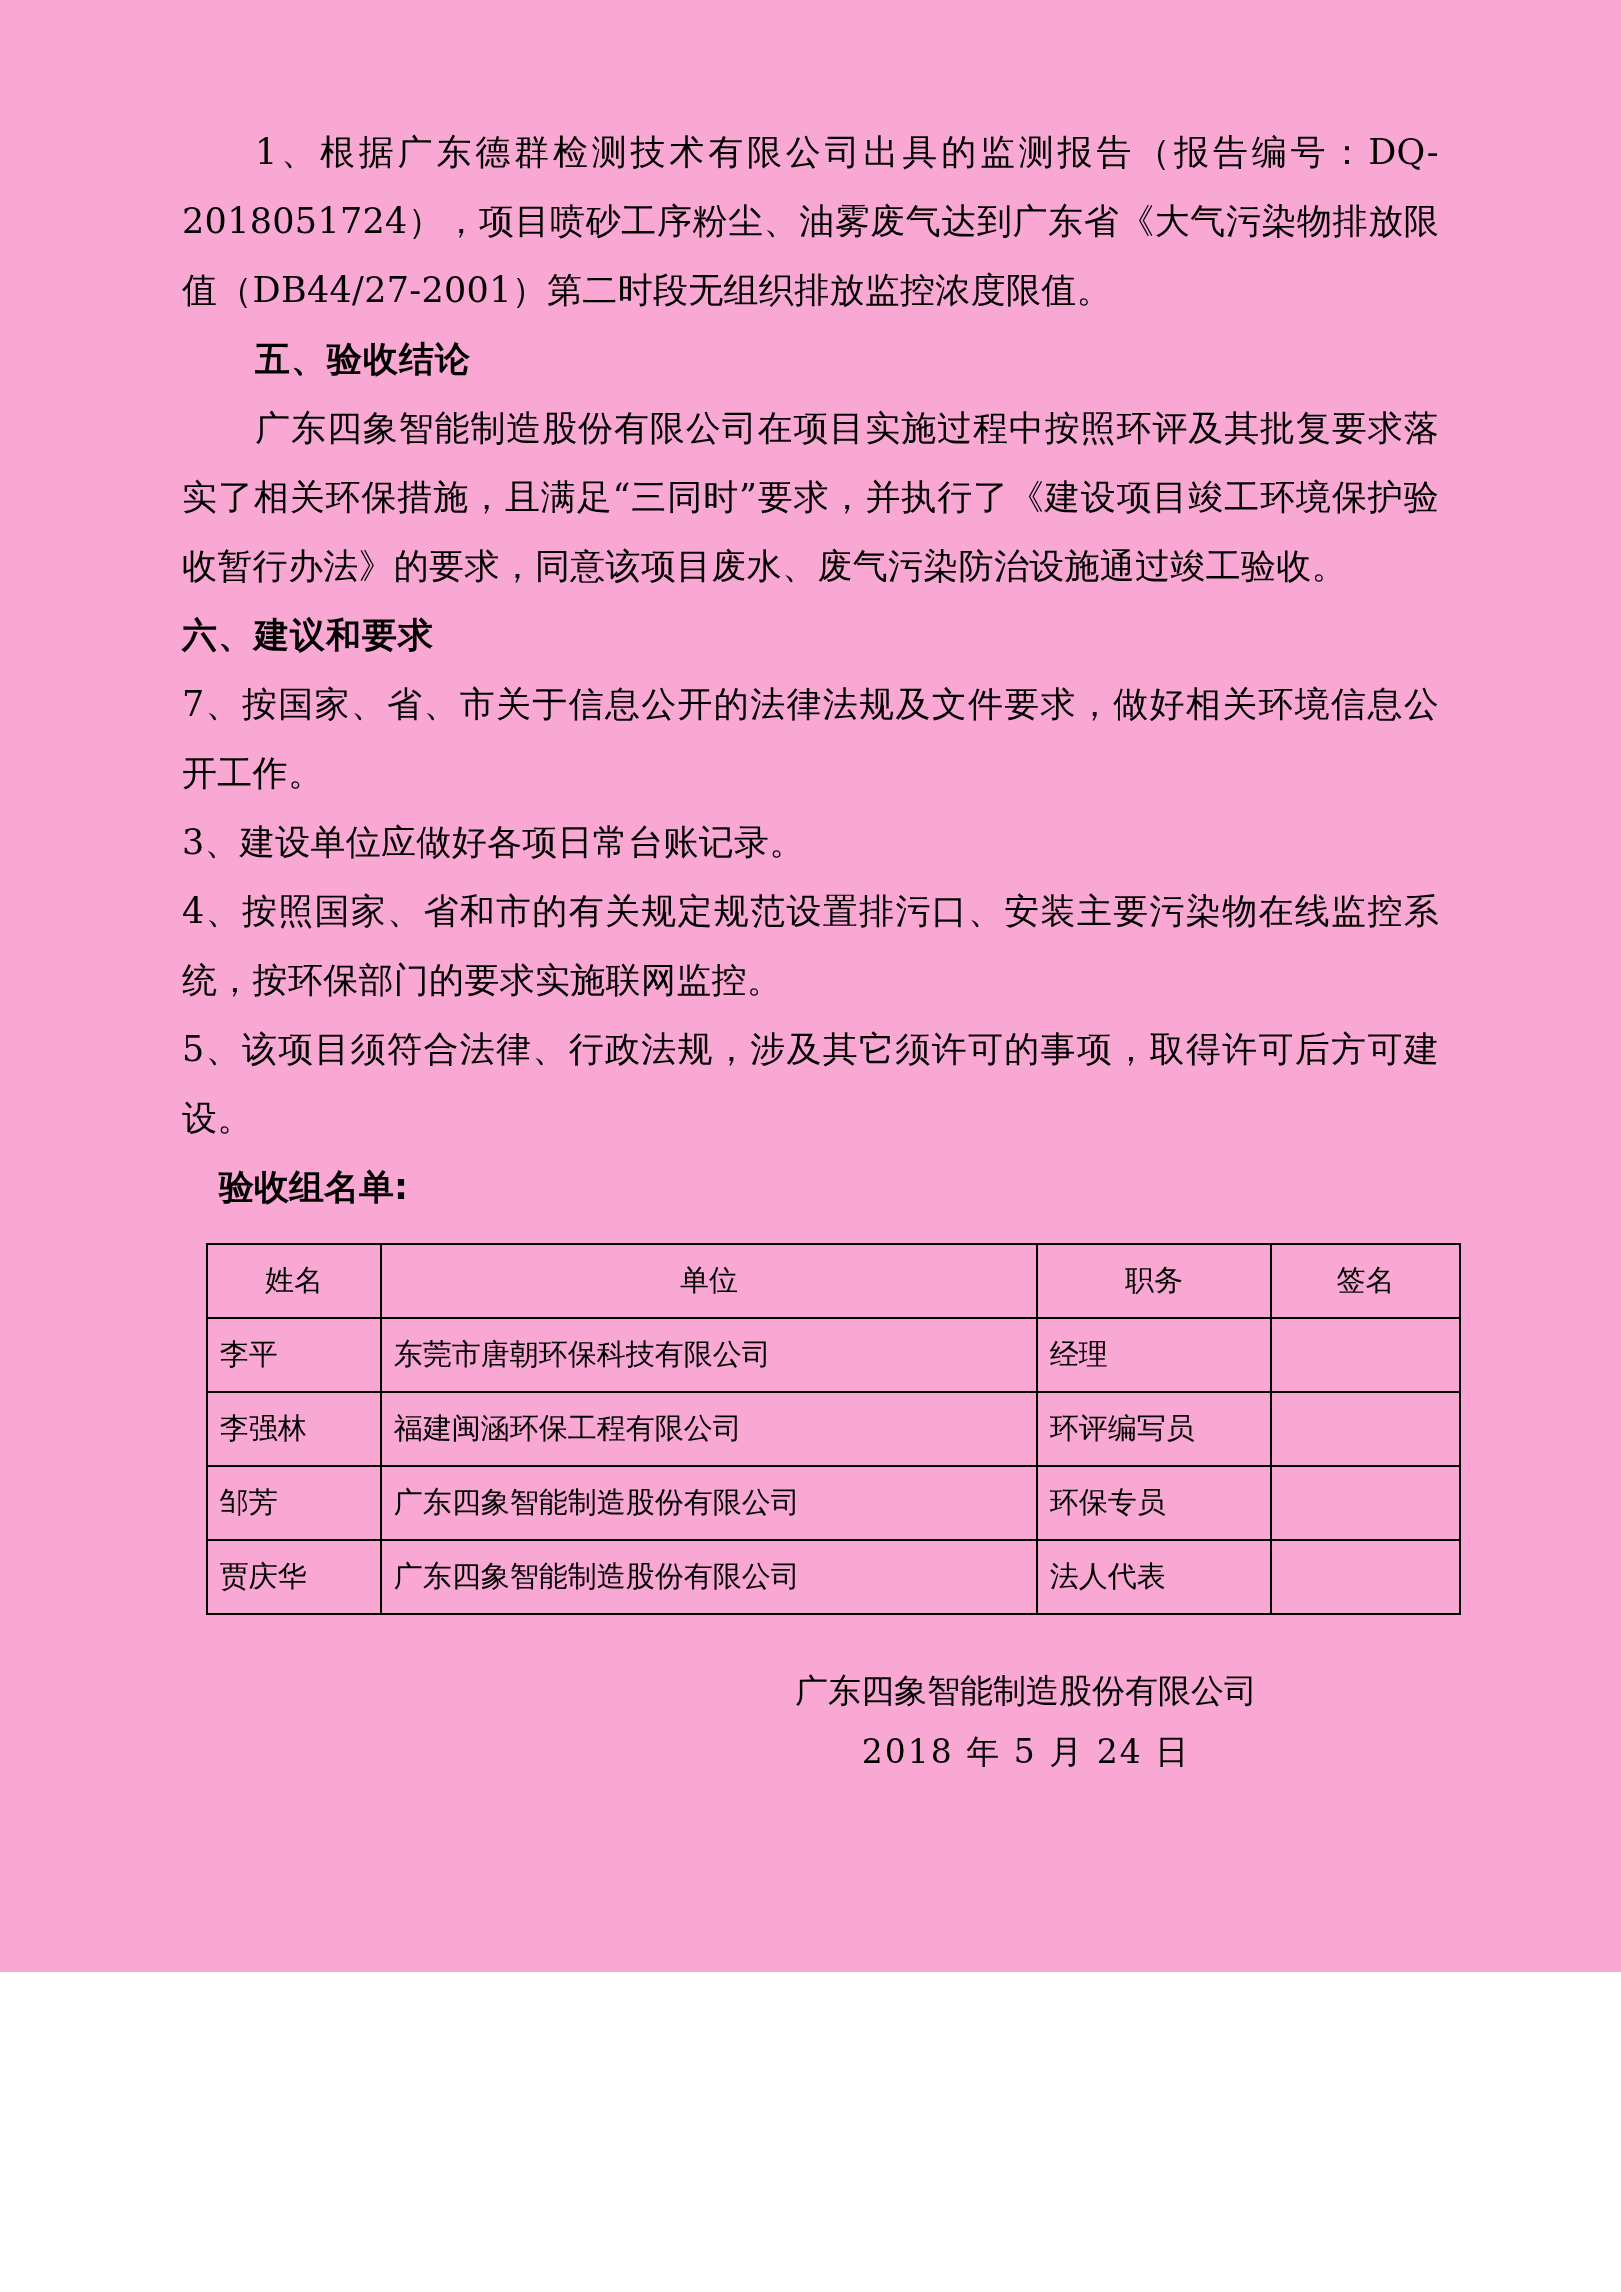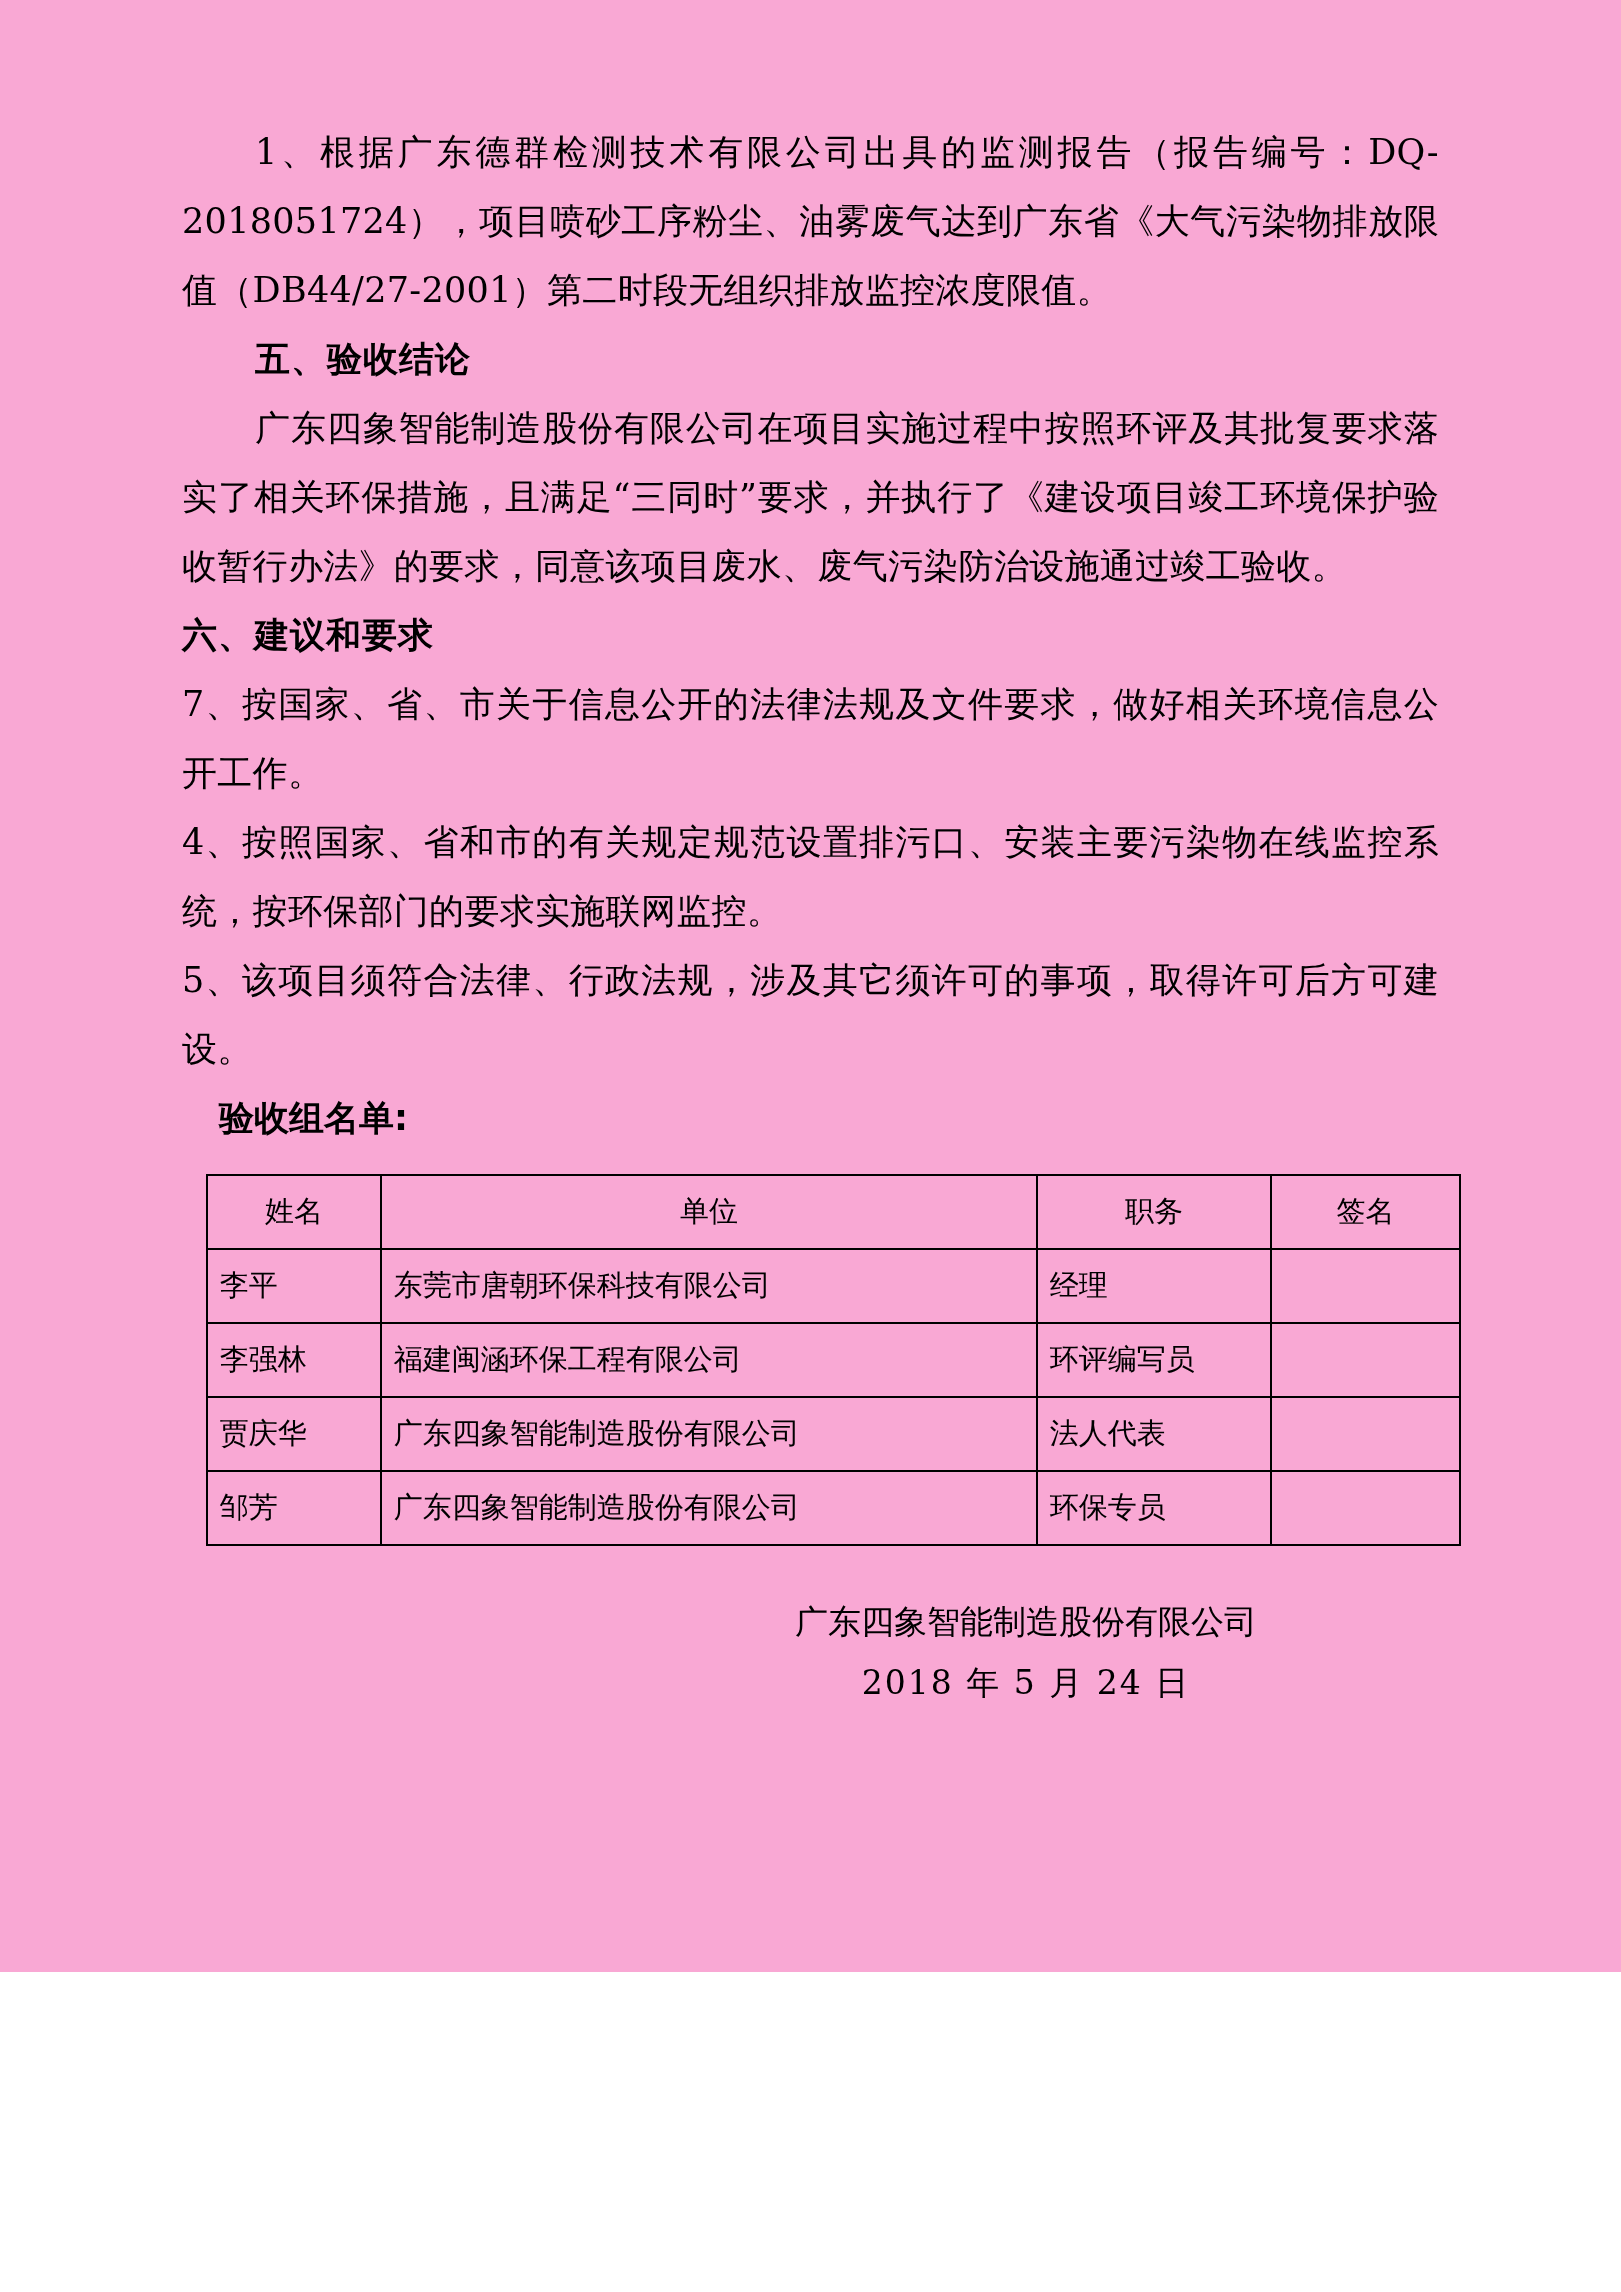--- a/index.html
+++ b/index.html
@@ -128,20 +128,21 @@
 
     <p class="heading indent2">五、验收结论</p>
 
     <p class="para indent2">广东四象智能制造股份有限公司在项目实施过程中按照环评及其批复要求落实了相关环保措施，且满足“三同时”要求，并执行了《建设项目竣工环境保护验收暂行办法》的要求，同意该项目废水、废气污染防治设施通过竣工验收。</p>
 
     <p class="heading indent1">六、建议和要求</p>
 
 
     <p class="para">7、按国家、省、市关于信息公开的法律法规及文件要求，做好相关环境信息公开工作。</p>
 
+    <p class="para">3、建设单位应做好各项日常台账记录。</p>
 
     <p class="para">4、按照国家、省和市的有关规定规范设置排污口、安装主要污染物在线监控系统，按环保部门的要求实施联网监控。</p>
 
     <p class="para">5、该项目须符合法律、行政法规，涉及其它须许可的事项，取得许可后方可建设。</p>
 
     <p class="listnote">验收组名单:</p>
 
     <div class="roster-wrap">
       <table class="roster">
         <colgroup>
@@ -165,29 +166,29 @@
             <td>经理</td>
             <td></td>
           </tr>
           <tr>
             <td>李强林</td>
             <td>福建闽涵环保工程有限公司</td>
             <td>环评编写员</td>
             <td></td>
           </tr>
           <tr>
+            <td>邹芳</td>
+            <td>广东四象智能制造股份有限公司</td>
+            <td>环保专员</td>
+            <td></td>
+          </tr>
+          <tr>
             <td>贾庆华</td>
             <td>广东四象智能制造股份有限公司</td>
             <td>法人代表</td>
-            <td></td>
-          </tr>
-          <tr>
-            <td>邹芳</td>
-            <td>广东四象智能制造股份有限公司</td>
-            <td>环保专员</td>
             <td></td>
           </tr>
         </tbody>
       </table>
     </div>
 
     <div class="sig-block">
       <div class="sig-company">广东四象智能制造股份有限公司</div>
       <div class="sig-date">2018 年 5 月 24 日</div>
     </div>

